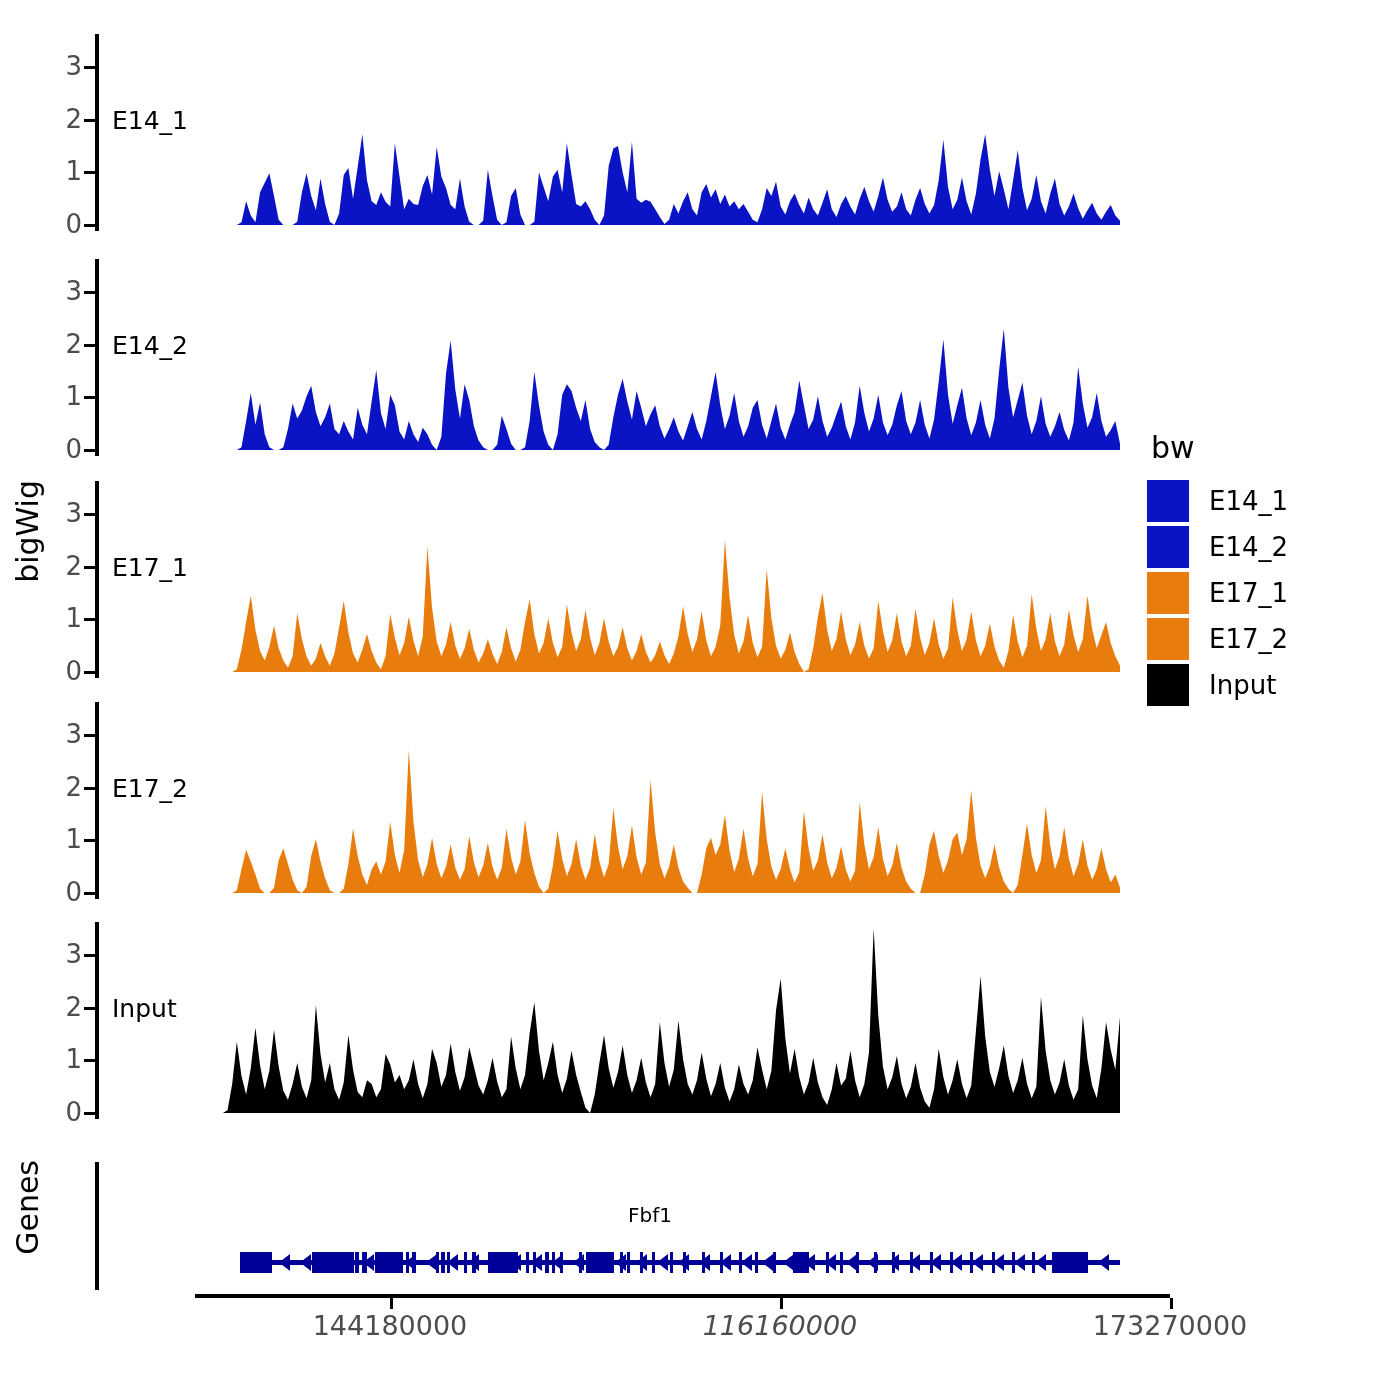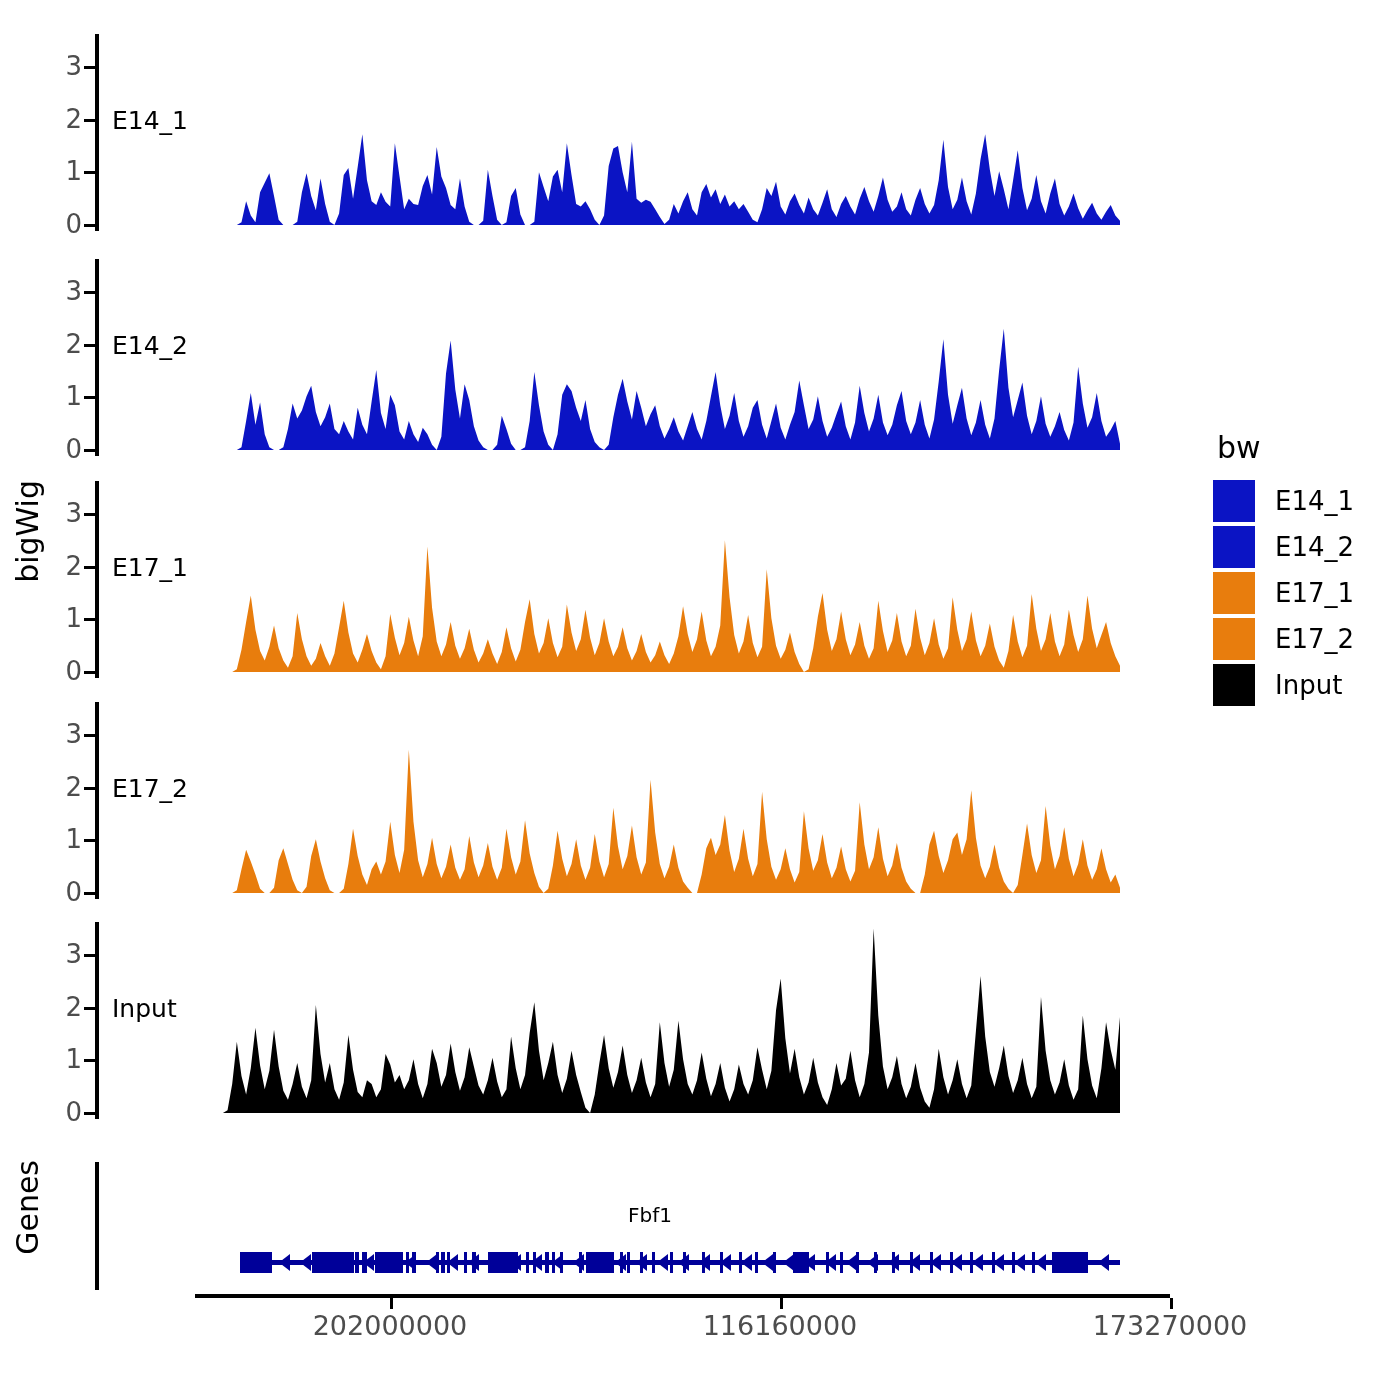--- a/index.html
+++ b/index.html
@@ -63,21 +63,21 @@
   #genes-axisline{
     position:absolute; left:95px; top:1162px; width:4px; height:128px; background:#000;
   }
   #gene-name{
     position:absolute; font-size:20px; color:#000; text-align:center;
     width:200px; left:550px; top:1203px;
   }
   #gene-model{ position:absolute; left:195px; top:1246px; }
 
   
-  #legend{ position:absolute; left:1213px; top:430px; }
+  #legend{ position:absolute; left:1147px; top:430px; }
   #legend-title{ font-size:30px; color:#000; margin:0 0 14px 4px; }
   .legend-row{ display:flex; align-items:center; height:44px; margin-bottom:2px; }
   .legend-swatch{ width:42px; height:42px; flex:0 0 42px; }
   .legend-label{ margin-left:20px; font-size:26px; color:#000; white-space:nowrap; }
 </style>
 </head>
 <body>
 
 <div id="root">
 
@@ -260,23 +260,23 @@
         <path d="M 774 16.5 L 785 8 L 785 25 Z" fill="#000099"></path>
         <path d="M 795 16.5 L 806 8 L 806 25 Z" fill="#000099"></path>
         <path d="M 816 16.5 L 827 8 L 827 25 Z" fill="#000099"></path>
         <path d="M 837 16.5 L 848 8 L 848 25 Z" fill="#000099"></path>
         <path d="M 858 16.5 L 869 8 L 869 25 Z" fill="#000099"></path>
       </svg></div>
 
   <div id="xaxis-line"></div>
   <div id="xticks">
       <div class="xtick" style="left: 390px;"></div>
-      <div class="xticklabel" style="left: 260px;">202000000</div>
+      <div class="xticklabel" style="left: 260px;">144180000</div>
       <div class="xtick" style="left: 780px;"></div>
-      <div class="xticklabel" style="left: 650px;">116160000</div>
+      <div class="xticklabel" style="left: 650px; font-style: italic;">116160000</div>
       <div class="xtick" style="left: 1170px;"></div>
       <div class="xticklabel" style="left: 1040px;">173270000</div>
     </div>
 
   <div id="legend">
     <div id="legend-title">bw</div>
     <div id="legend-items">
         <div class="legend-row">
           <div class="legend-swatch" style="background: rgb(11, 20, 196);"></div>
           <div class="legend-label">E14_1</div>

